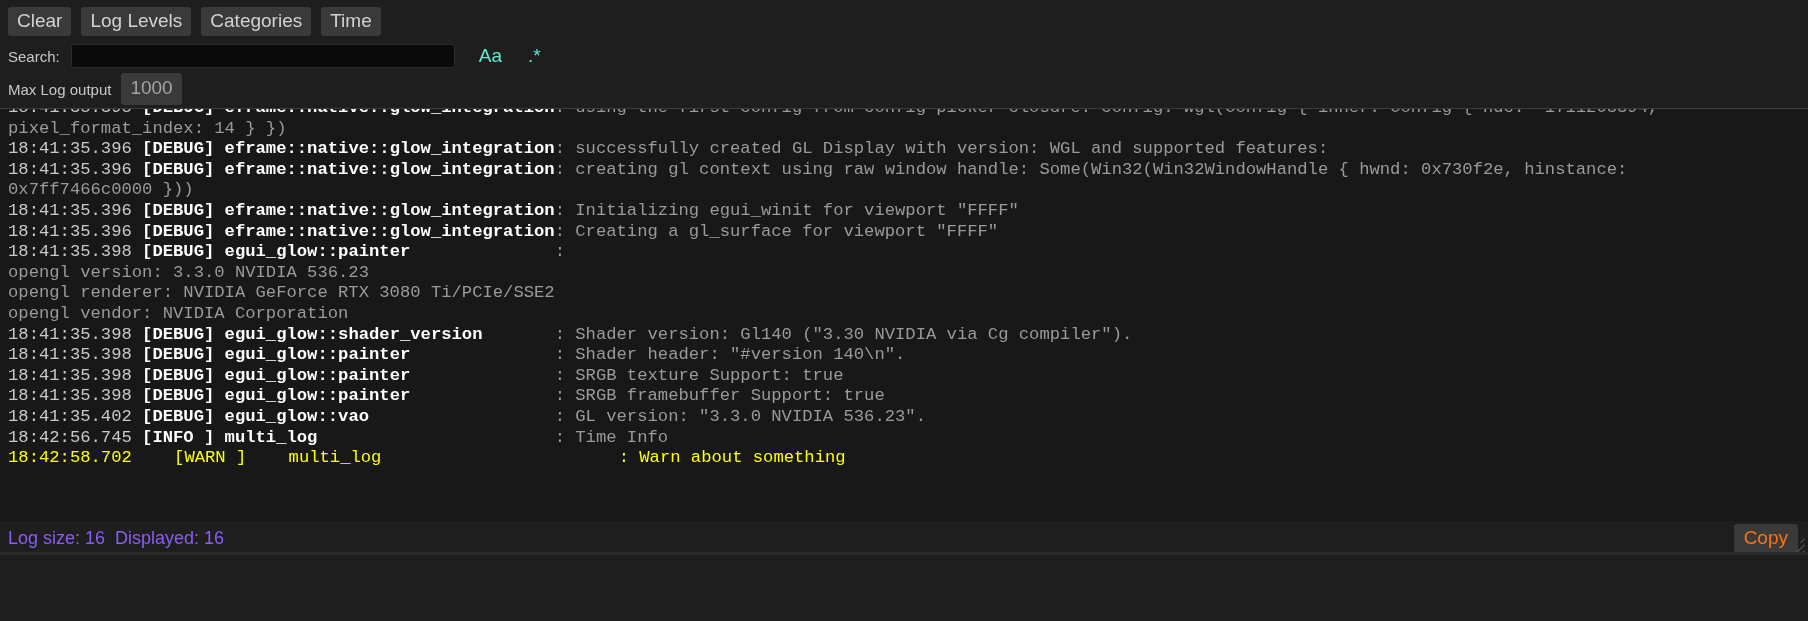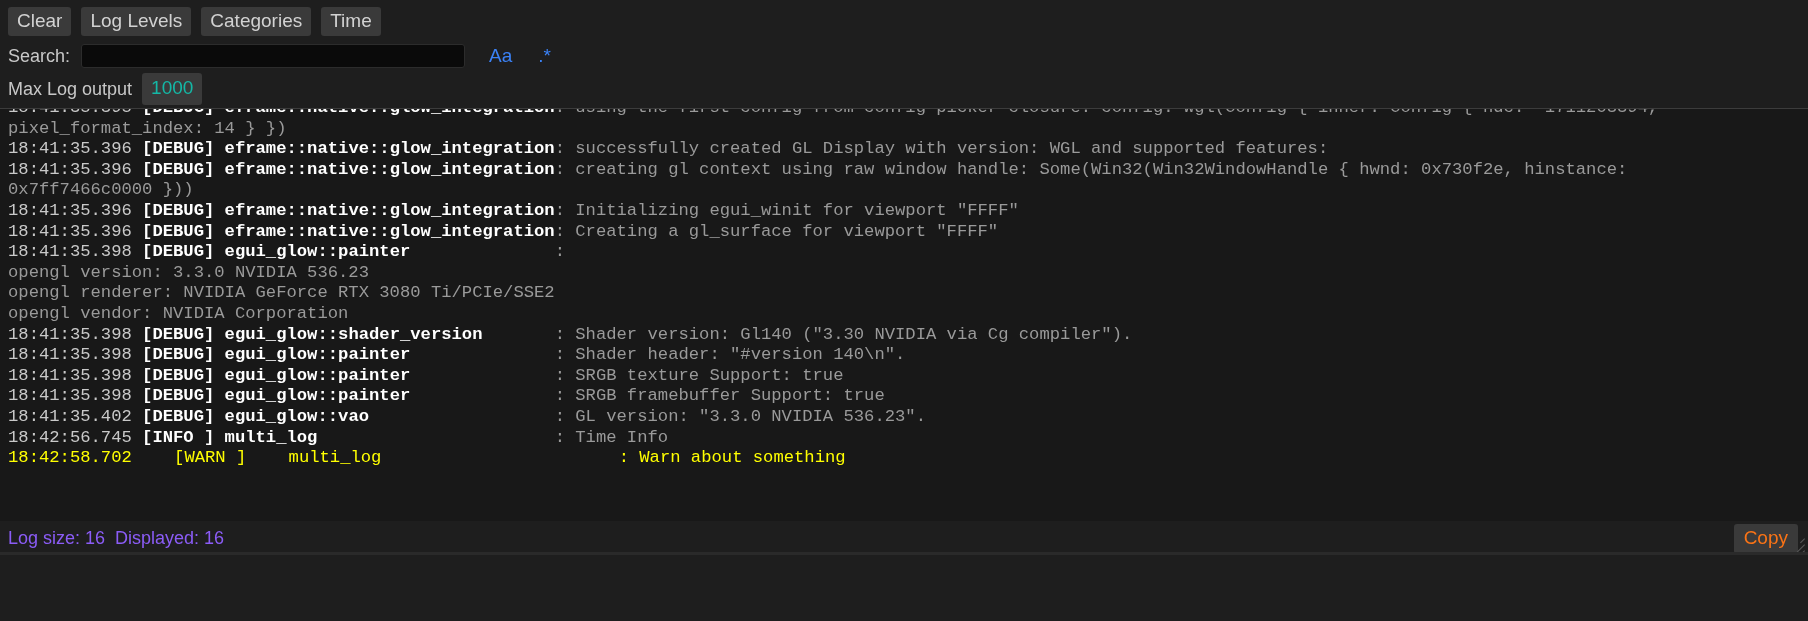--- a/index.html
+++ b/index.html
@@ -53,41 +53,41 @@
   }
 
   .search-row {
     display: flex;
     align-items: center;
     gap: 0px;
     height: 32px;
     margin-top: 4px;
   }
   .lbl {
-    font-size: 18px;
+    font-size: 15px;
     color: #c8c8c8;
     white-space: nowrap;
   }
   .search-field {
     background: #0a0a0a;
     border: 1px solid #2c2c2c;
     border-radius: 3px;
     height: 24px;
     width: 384px;
     margin-left: 11px;
     box-sizing: border-box;
     padding: 0 6px;
     color: #d2d2d2;
     font-family: "Liberation Sans", sans-serif;
     font-size: 17px;
     outline: none;
   }
   .mini-toggle {
     font-size: 19px;
-    color: #3b82f6;
+    color: #5eead4;
     padding: 2px 6px;
     border-radius: 3px;
     cursor: pointer;
     background: transparent;
     border: none;
     font-family: "Liberation Sans", sans-serif;
   }
   #aa-toggle { margin-left: 18px; }
   #regex-toggle { margin-left: 14px; }
 
@@ -95,21 +95,21 @@
     display: flex;
     align-items: center;
     height: 30px;
     margin-top: 2px;
     gap: 10px;
   }
   .num-box {
     background: #3a3a3a;
     border: none;
     border-radius: 3px;
-    color: #14b8a6;
+    color: #a3a3a3;
     font-family: "Liberation Sans", sans-serif;
     font-size: 19px;
     padding: 4px 9px 6px 9px;
     min-width: 34px;
     text-align: center;
     cursor: text;
   }
 
   .sep {
     height: 1px;

